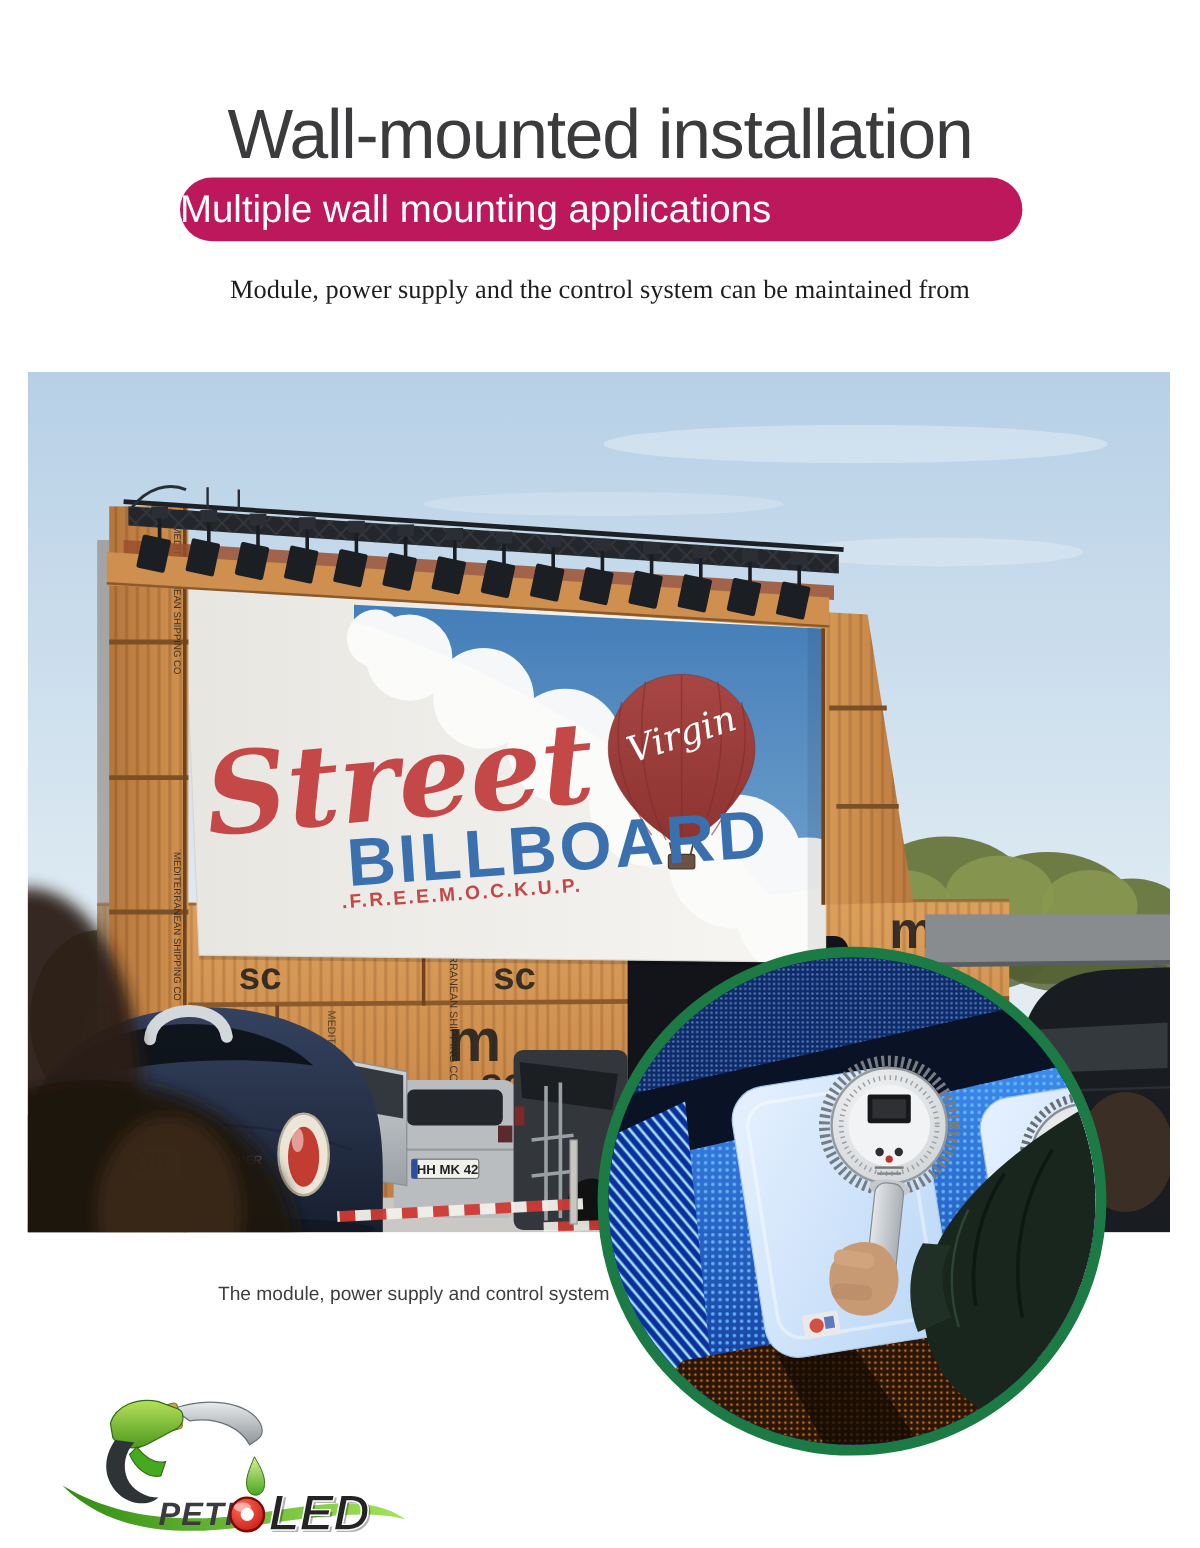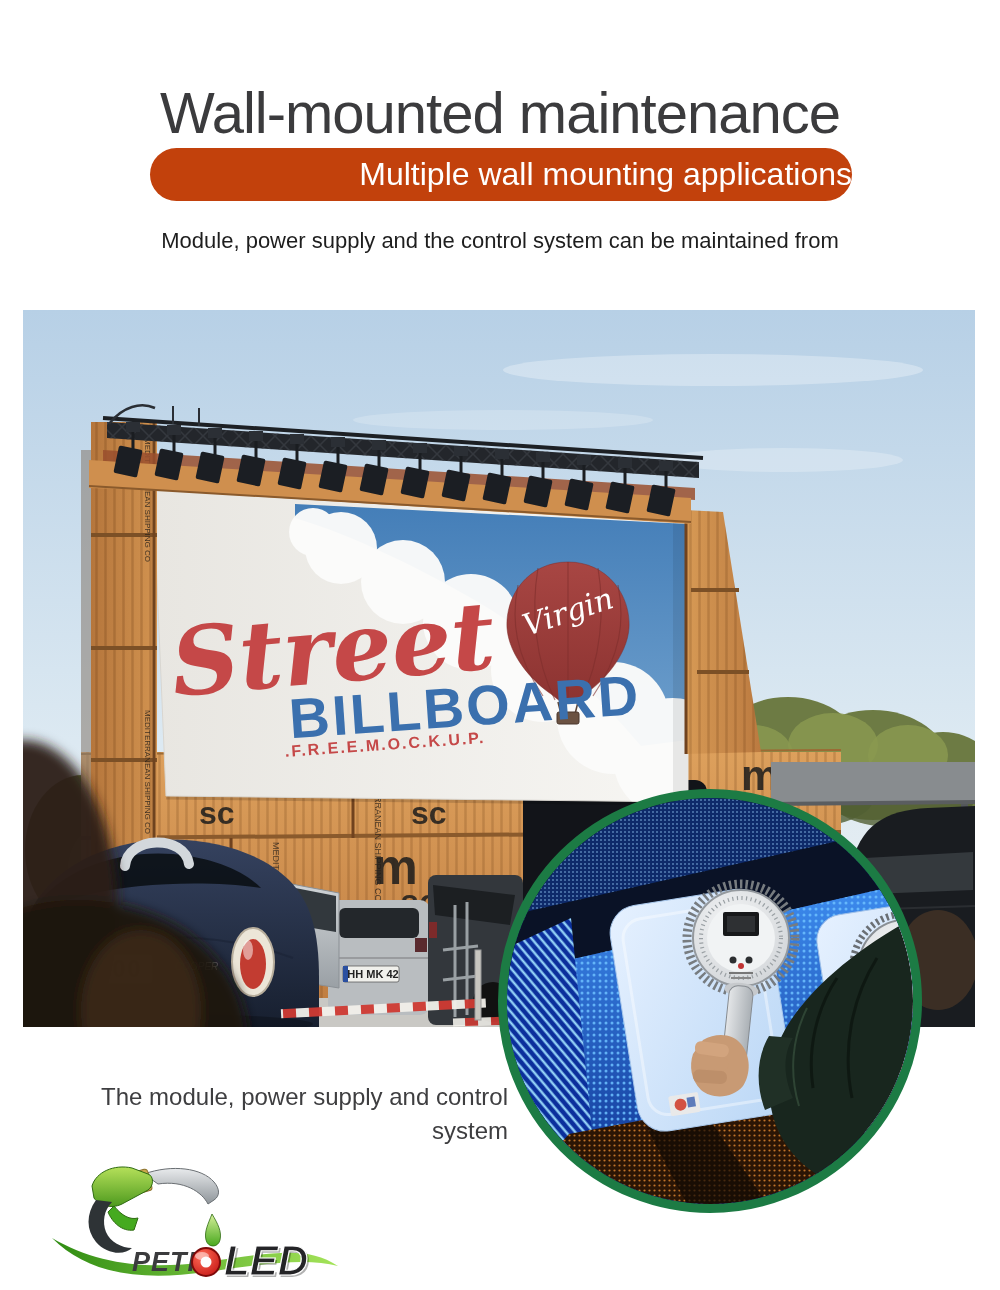--- a/index.html
+++ b/index.html
@@ -1,38 +1,38 @@
 <!DOCTYPE html>
 <html><head>
 <meta charset="utf-8">
 <style>
   html,body{margin:0;padding:0;background:#fff;}
   .page{position:relative;width:1000px;height:1290px;background:#fff;overflow:hidden;
         font-family:"Liberation Sans",sans-serif;}
   .title{position:absolute;top:40px;left:0;width:100%;text-align:center;
          font-size:58px;font-weight:400;color:#3b3b3d;letter-spacing:-1px;}
   .banner{position:absolute;top:148px;left:150px;width:702px;height:53px;
-          background:#c2410c;border-radius:27px;color:#fff;text-align:right;
+          background:#be185d;border-radius:27px;color:#fff;text-align:left;
           font-size:32px;line-height:53px;}
   .desc{position:absolute;top:226px;left:0;width:100%;text-align:center;
-        font-size:22px;line-height:30px;color:#1e1e1e;margin:0;}
+        font-size:22px;line-height:30px;color:#1e1e1e;margin:0;font-family:Liberation Serif, serif;}
   .photo{position:absolute;top:310px;left:23px;width:952px;height:717px;overflow:hidden;}
   .inset{position:absolute;top:789px;left:498px;width:406px;height:406px;
          border:9px solid #1c7b44;border-radius:50%;overflow:hidden;background:#0c1c40;z-index:5;}
   .caption{position:absolute;top:1062px;left:24px;width:484px;text-align:right;
-           font-size:24px;line-height:34px;color:#3e3e40;z-index:2;margin-top:18px;}
+           font-size:16px;line-height:34px;color:#3e3e40;z-index:2;}
   .logo{position:absolute;top:1150px;left:46px;width:300px;height:140px;z-index:3;}
   svg{display:block;}
 </style>
 </head>
 <body>
 
 <div class="page">
 
-  <h1 class="title">Wall-mounted maintenance</h1>
+  <h1 class="title">Wall-mounted installation</h1>
 
   <div class="banner">
     <span>Multiple wall mounting applications</span>
   </div>
 
   <p class="desc">
     <span>Module, power supply and the control system can be maintained from</span><br>
   </p>
 
   <div class="photo">

